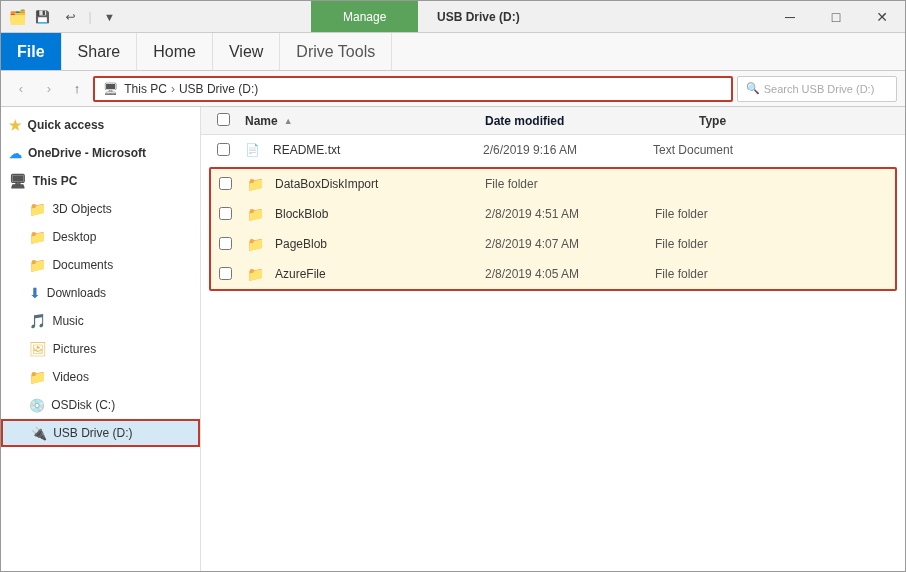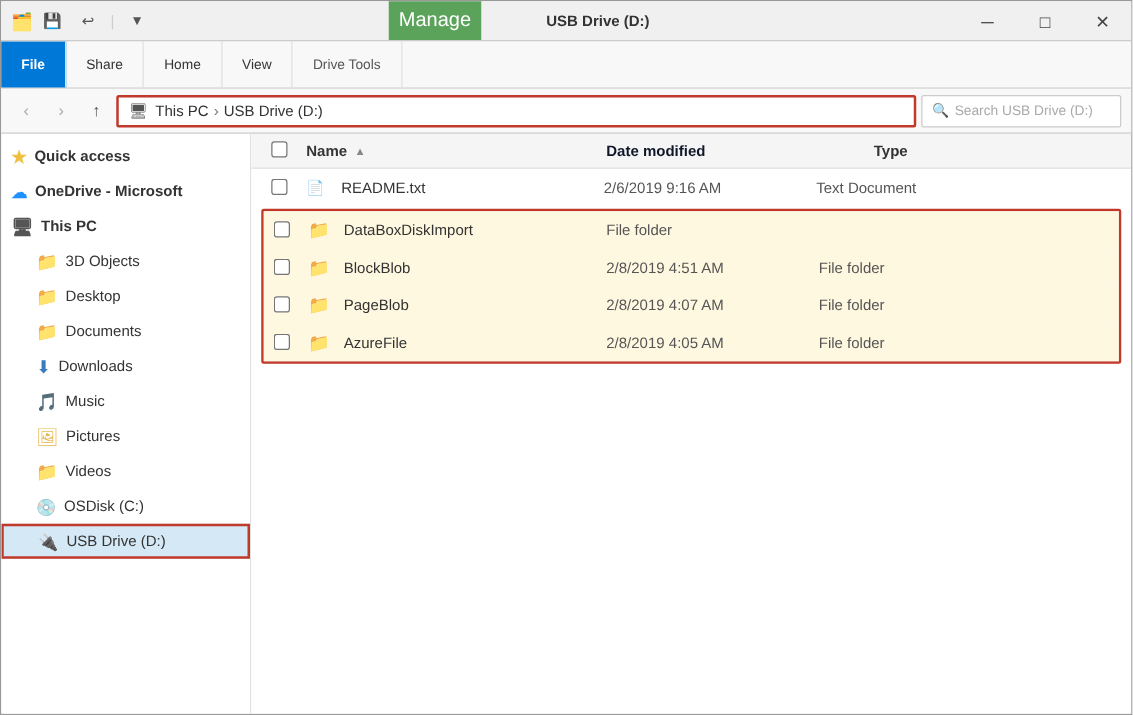--- a/index.html
+++ b/index.html
@@ -33,25 +33,25 @@
       align-items: center;
       padding: 0 8px;
       gap: 4px;
     }
     .title-bar-manage {
       position: absolute;
       left: 310px;
       top: 0;
       background: #5ba35b;
       color: white;
-      padding: 0 8px;
+      padding: 0 32px;
       height: 100%;
       display: flex;
       align-items: center;
-      font-size: 16px;
+      font-size: 12px;
     }
     .title-bar-title {
       position: absolute;
       left: 420px;
       top: 0;
       height: 100%;
       display: flex;
       align-items: center;
       padding-left: 16px;
       font-size: 12px;
@@ -81,21 +81,21 @@
       height: 38px;
       background: #f8f8f8;
       border-bottom: 1px solid #ccc;
       display: flex;
       align-items: stretch;
     }
     .ribbon-tab {
       padding: 0 16px;
       display: flex;
       align-items: center;
-      font-size: 11px;
+      font-size: 16px;
       cursor: pointer;
       color: #333;
       border-right: 1px solid #e0e0e0;
     }
     .ribbon-tab.file {
       background: #0078d7;
       color: white;
       font-weight: 600;
     }
     .ribbon-tab.drive-tools {

